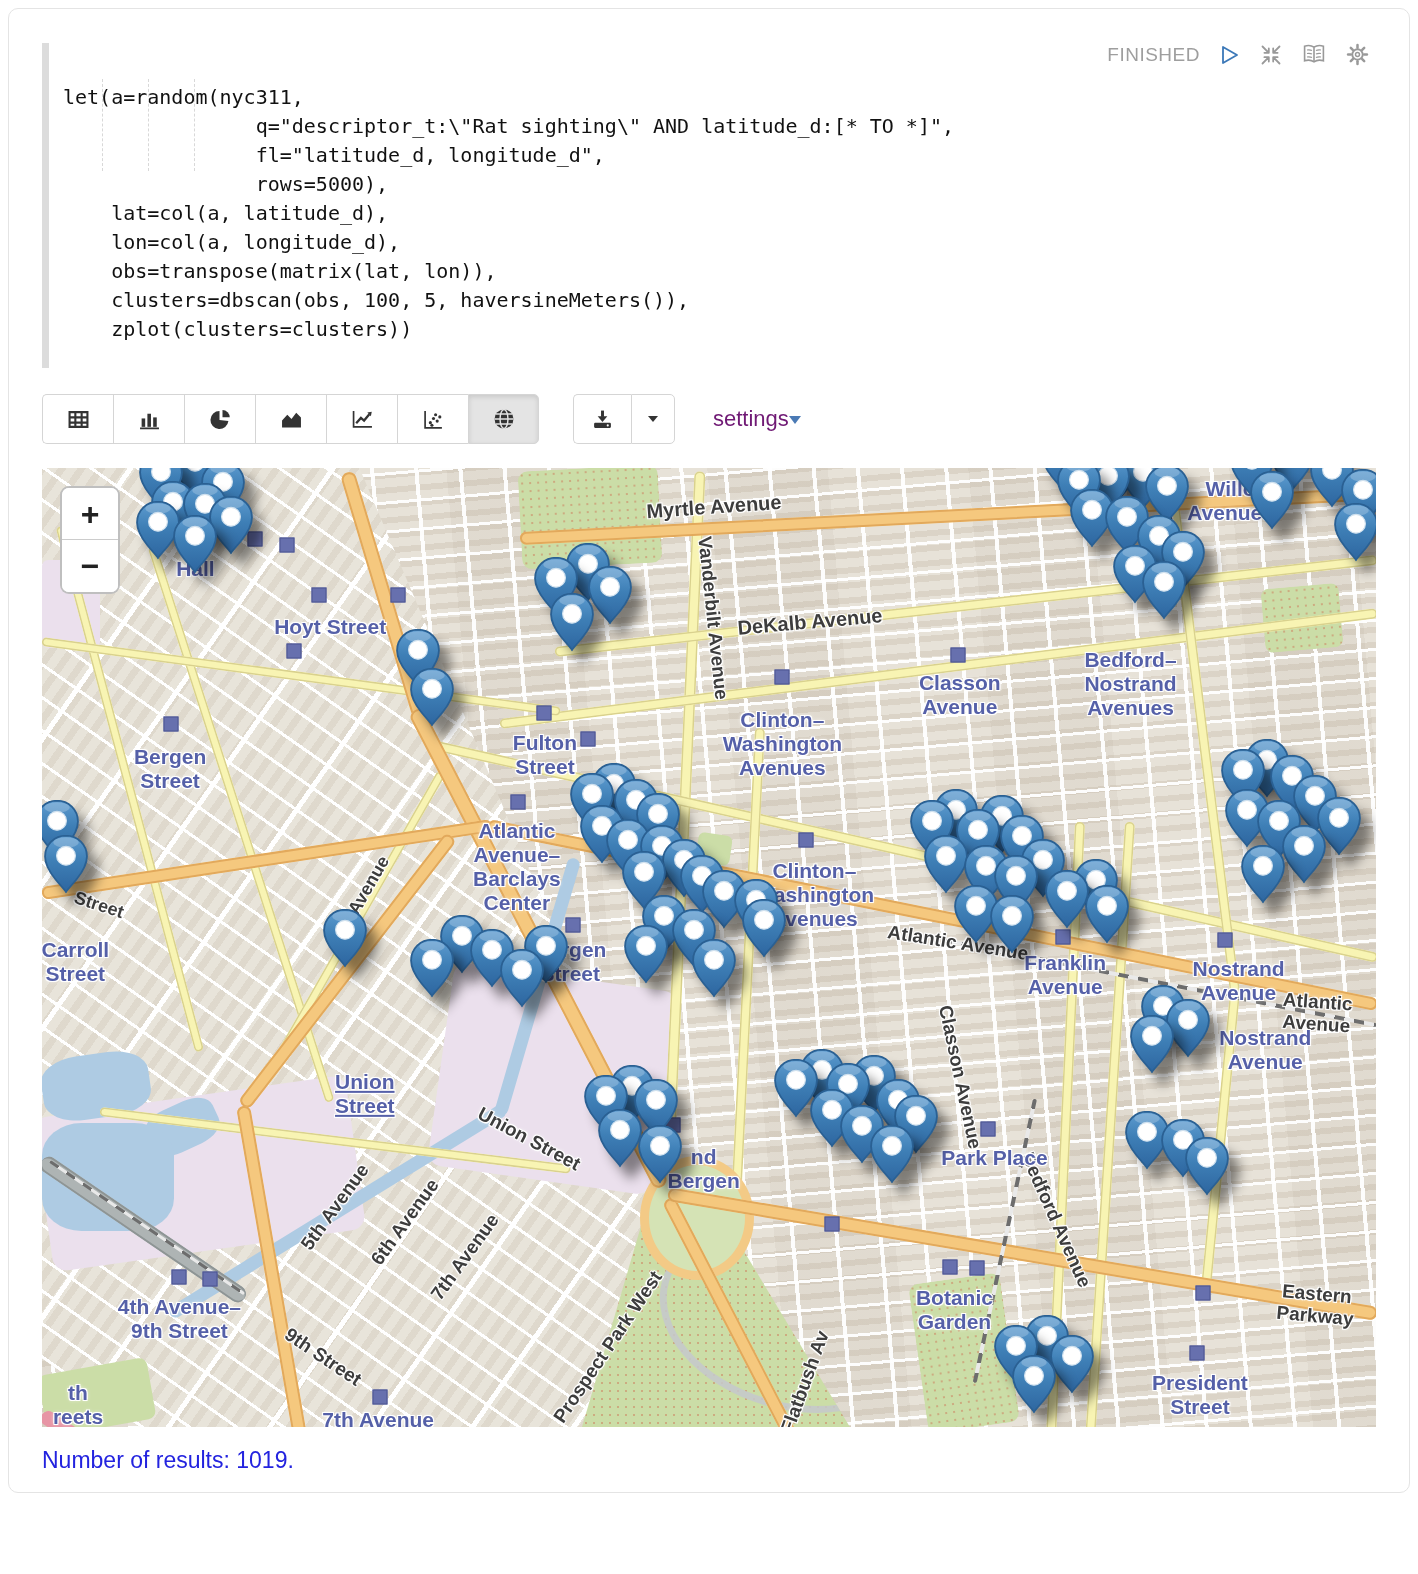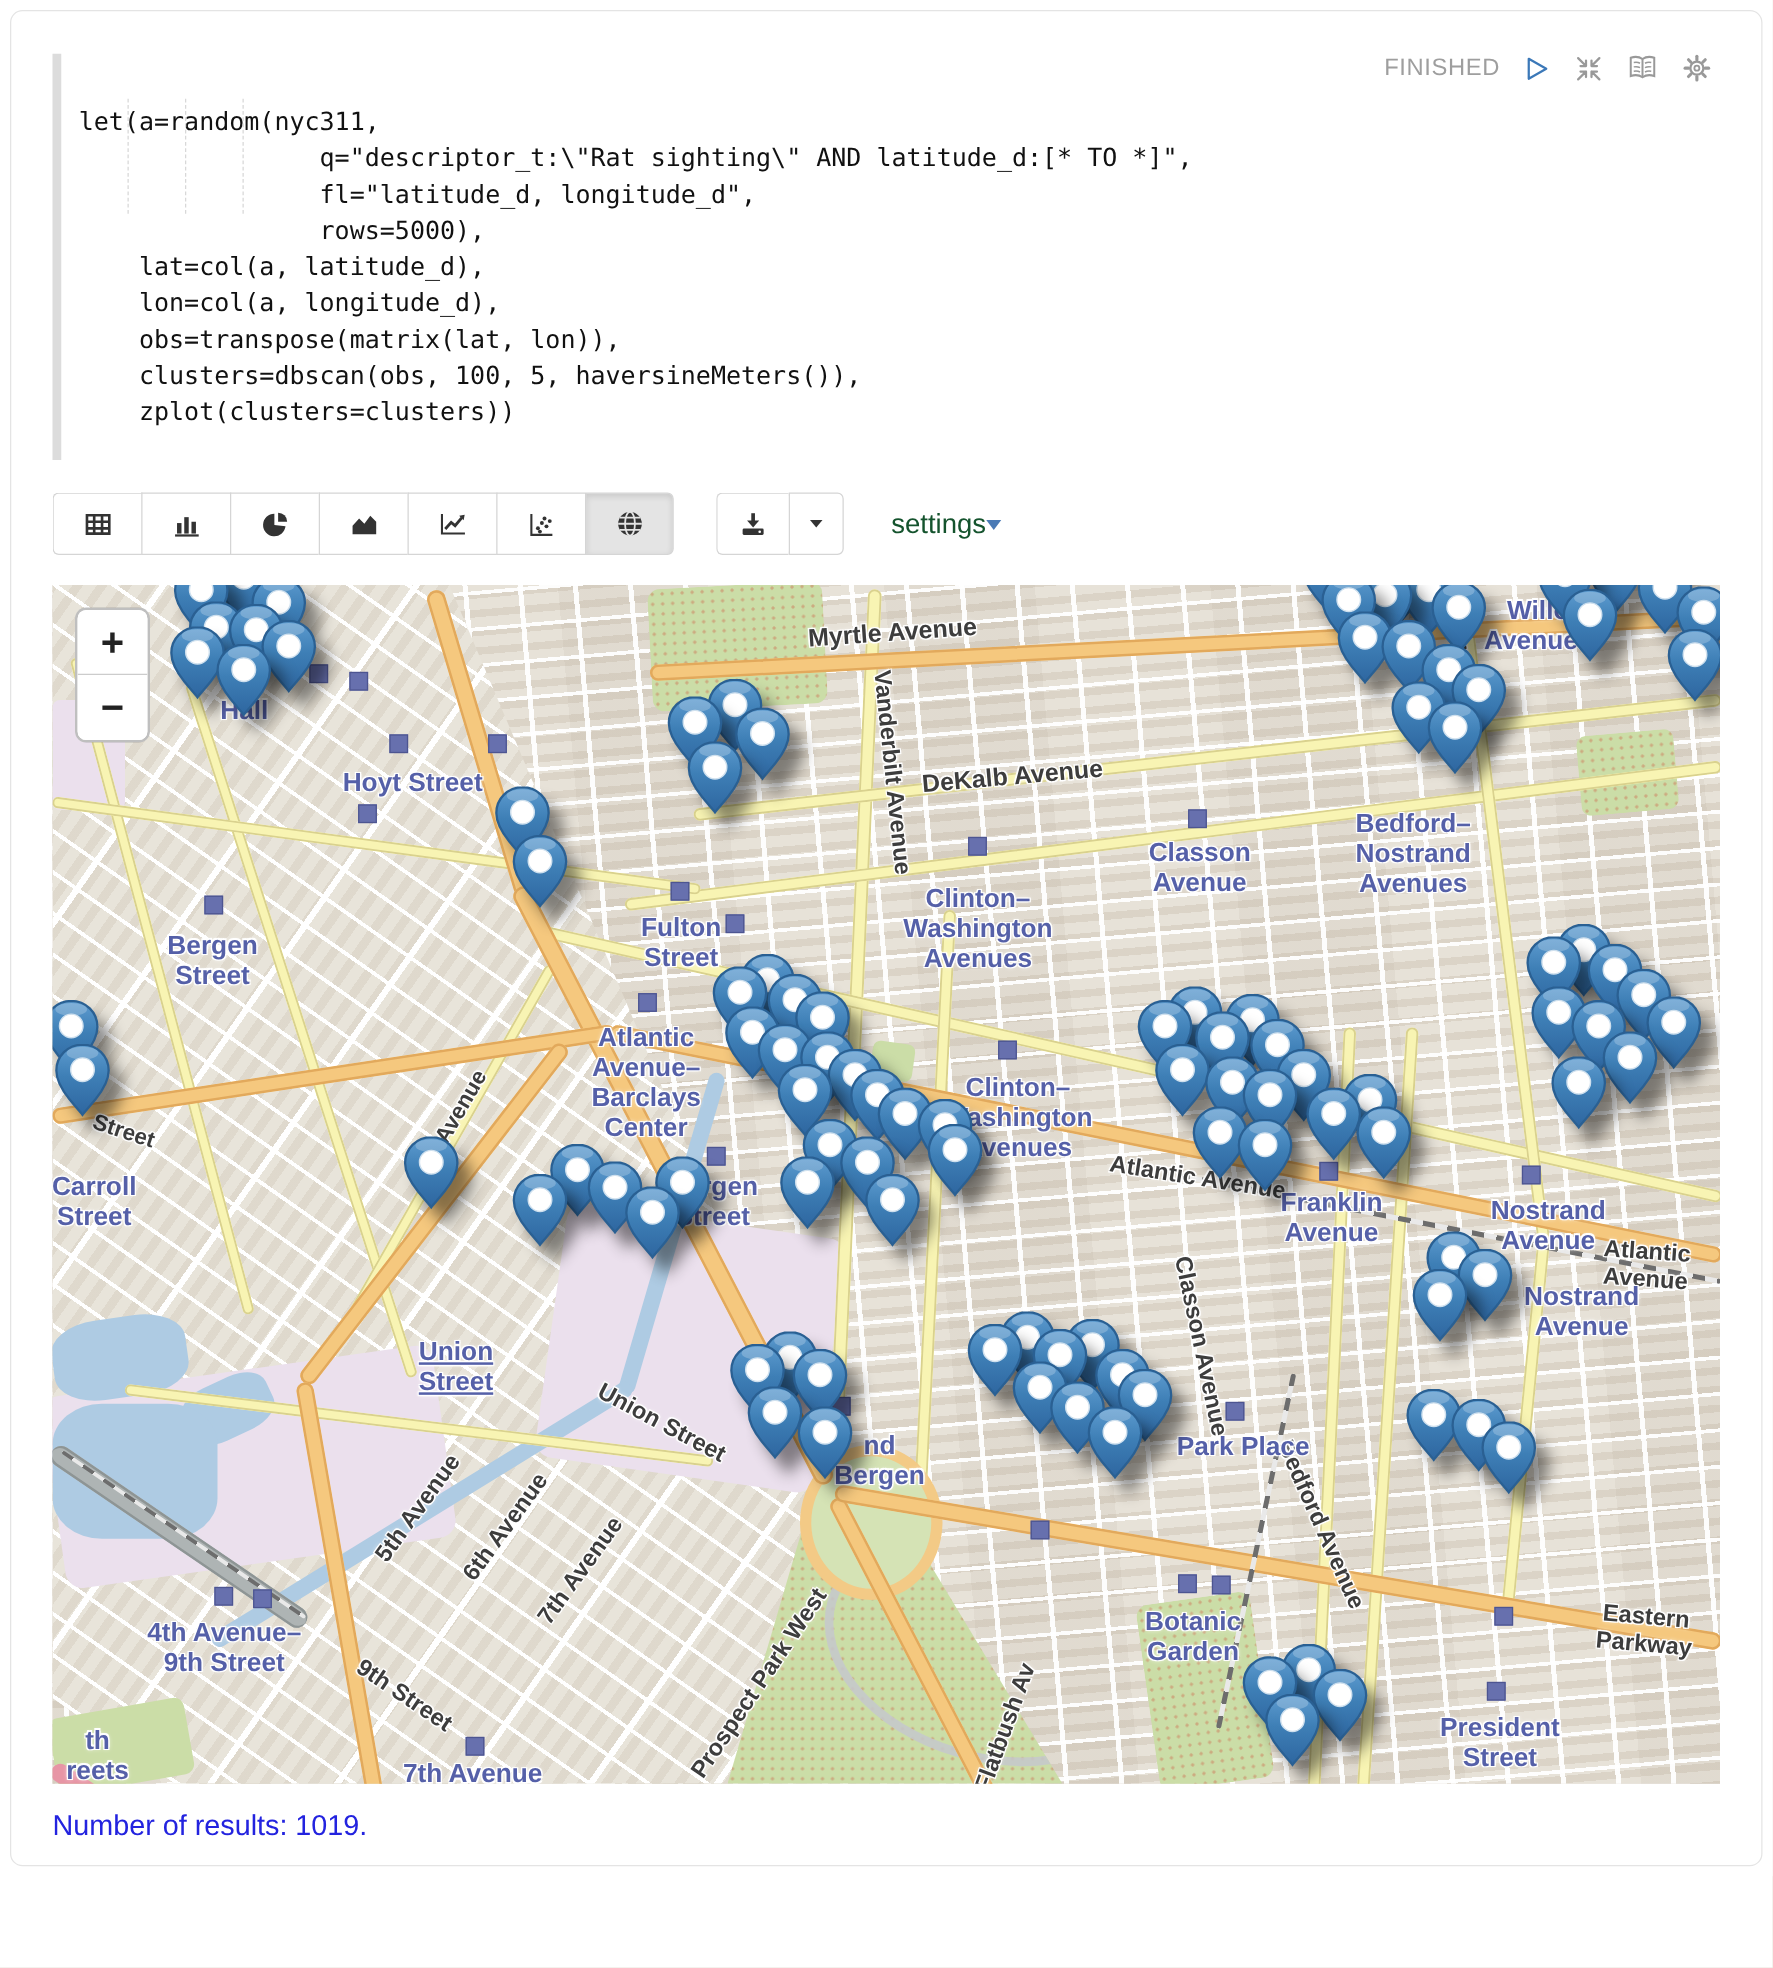--- a/index.html
+++ b/index.html
@@ -16,21 +16,21 @@
   .toolbar{display:flex;align-items:center;margin:26px 33px 0;}
   .btngroup{display:flex;}
   .tbtn{width:71px;height:50px;background:#fff;border:1px solid #d5d5d5;border-right-width:0;display:flex;align-items:center;justify-content:center;cursor:pointer;padding:0;}
   .btngroup .tbtn:first-child{border-radius:5px 0 0 5px;}
   .btngroup .tbtn:last-child{border-right-width:1px;border-radius:0 5px 5px 0;}
   .tbtn.active{background:#e4e4e4;box-shadow:inset 0 2px 5px rgba(0,0,0,.12);}
   .dlgroup{margin-left:34px;}
   .dlgroup .tbtn{width:58px;}
   .dlgroup .tbtn.caretbtn{width:44px;}
   .caret{width:0;height:0;border:5px solid transparent;border-top:6px solid #333;margin-top:5px;}
-  .settings{margin-left:38px;color:#14532d;font-size:22px;cursor:pointer;display:flex;align-items:center;gap:0;}
+  .settings{margin-left:38px;color:#701a75;font-size:22px;cursor:pointer;display:flex;align-items:center;gap:0;}
   .settings .caret{border-top-color:#4a7ab5;border-width:6px;border-top-width:8px;margin-top:7px;}
   
   .map{position:relative;margin:24px 33px 0;height:959px;background:#EAE6DD;overflow:hidden;cursor:grab;}
   .grid-wrap{position:absolute;inset:0;overflow:hidden;z-index:0;}
   .grid-wrap.leftg{clip-path:polygon(0 0,23.8% 0,46.3% 73.9%,59% 100%,0 100%);}
   .grid{position:absolute;left:-25%;top:-25%;width:150%;height:150%;}
   .grid-r{transform:rotate(-5deg);background-color:#E7E2D8;background-image:
     repeating-linear-gradient(90deg,rgba(255,255,255,.95) 0 4px,transparent 4px 44px),
     repeating-linear-gradient(0deg,rgba(255,255,255,.95) 0 3px,transparent 3px 29px),
     repeating-linear-gradient(0deg,rgba(160,140,115,.17) 0 6px,transparent 6px 15px),

